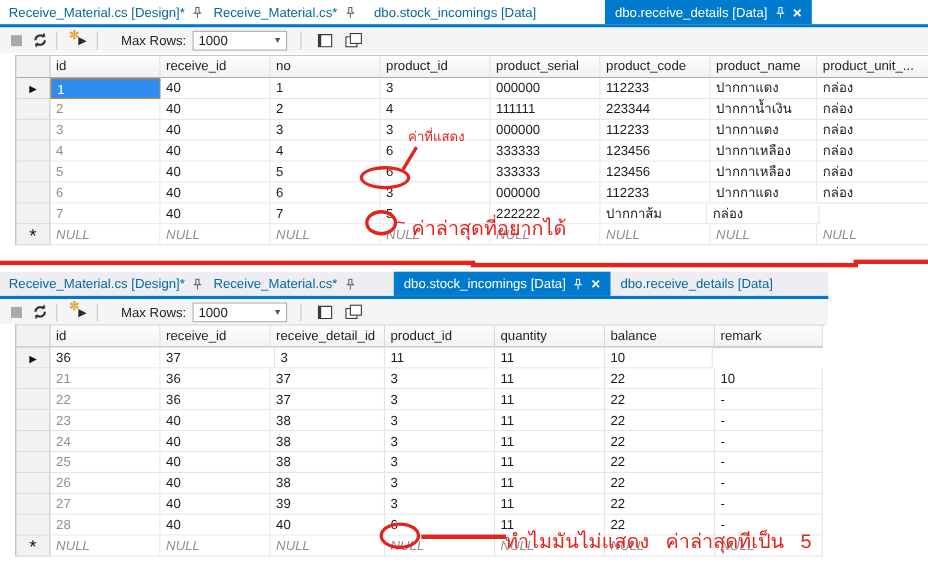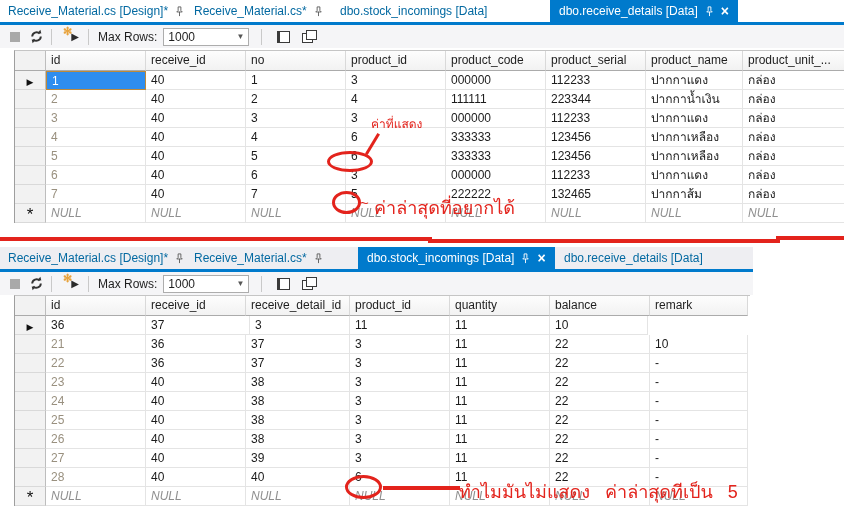--- a/index.html
+++ b/index.html
@@ -21,21 +21,21 @@
   .tab .pin { display:inline-flex; color:#5b5b5b; }
   .tab.active .pin, .tab.active .closex { color:#fff; }
   .closex { font-size:14px; font-weight:bold; line-height:20px; }
 
   
   .toolbar { position:absolute; left:0; top:25px; width:100%; height:23px; background:#F5F5F7;
              display:flex; align-items:center; font-size:12px; color:#1e1e1e; }
   .tb-stop { width:10px; height:10px; background:#A9A9A9; margin-left:10px; }
   .tb-btn { display:inline-flex; align-items:center; justify-content:center; width:20px; height:20px; margin-left:6px; position:relative; }
   .tb-sep { width:1px; height:16px; background:#C9C9C9; margin:0 5px; }
-  .maxrows-label { margin:0 6px 0 4px; }
+  .maxrows-label { margin:0 6px 0 16px; }
   .combo { width:86px; height:18px; background:#fff; border:1px solid #ADADAD; display:flex;
            align-items:center; justify-content:space-between; padding:0 4px; font-size:12px; }
   .combo .caret { font-size:8px; color:#555; }
   .exec-star { position:absolute; left:0px; top:-2px; color:#E8A33D; font-size:11px; font-weight:bold; }
   .exec-tri { color:#2b2b2b; font-size:10px; margin-left:4px; }
   .pane-ico { width:13px; height:12px; border:1px solid #3a3a3a; border-left-width:3px; background:#fff; }
   .pane-ico2 { position:relative; width:15px; height:13px; }
   .pane-ico2 i { position:absolute; width:11px; height:10px; border:1px solid #3a3a3a; background:#fff; }
   .pane-ico2 i:first-child { left:0; top:3px; }
   .pane-ico2 i:last-child { left:4px; top:0; }
@@ -147,22 +147,22 @@
         </span>
     </div>
 
     <div class="grid grid-top">
         <div class="ghead">
           <div class="corner"></div>
           <div class="hcell c0">id</div>
           <div class="hcell c1">receive_id</div>
           <div class="hcell c2">no</div>
           <div class="hcell c3">product_id</div>
+          <div class="hcell c5">product_serial</div>
           <div class="hcell c4">product_code</div>
-          <div class="hcell c5">product_serial</div>
           <div class="hcell c6">product_name</div>
           <div class="hcell c7">product_unit_...</div>
         </div>
         <div class="grow">
           <div class="rhead"><span class="arr">▶</span></div>
           <div class="cell c0 sel">1</div>
           <div class="cell c1">40</div>
           <div class="cell c2">1</div>
           <div class="cell c3">3</div>
           <div class="cell c4">000000</div>
@@ -225,21 +225,20 @@
           <div class="cell c6">ปากกาแดง</div>
           <div class="cell c7">กล่อง</div>
         </div>
         <div class="grow">
           <div class="rhead"></div>
           <div class="cell c0 dim">7</div>
           <div class="cell c1">40</div>
           <div class="cell c2">7</div>
           <div class="cell c3">5</div>
           <div class="cell c4">222222</div>
-          <div class="cell c5">132465</div>
           <div class="cell c6">ปากกาส้ม</div>
           <div class="cell c7">กล่อง</div>
         </div>
         <div class="grow">
           <div class="rhead"><span class="star">*</span></div>
           <div class="cell c0 nullv">NULL</div>
           <div class="cell c1 nullv">NULL</div>
           <div class="cell c2 nullv">NULL</div>
           <div class="cell c3 nullv">NULL</div>
           <div class="cell c4 nullv">NULL</div>

